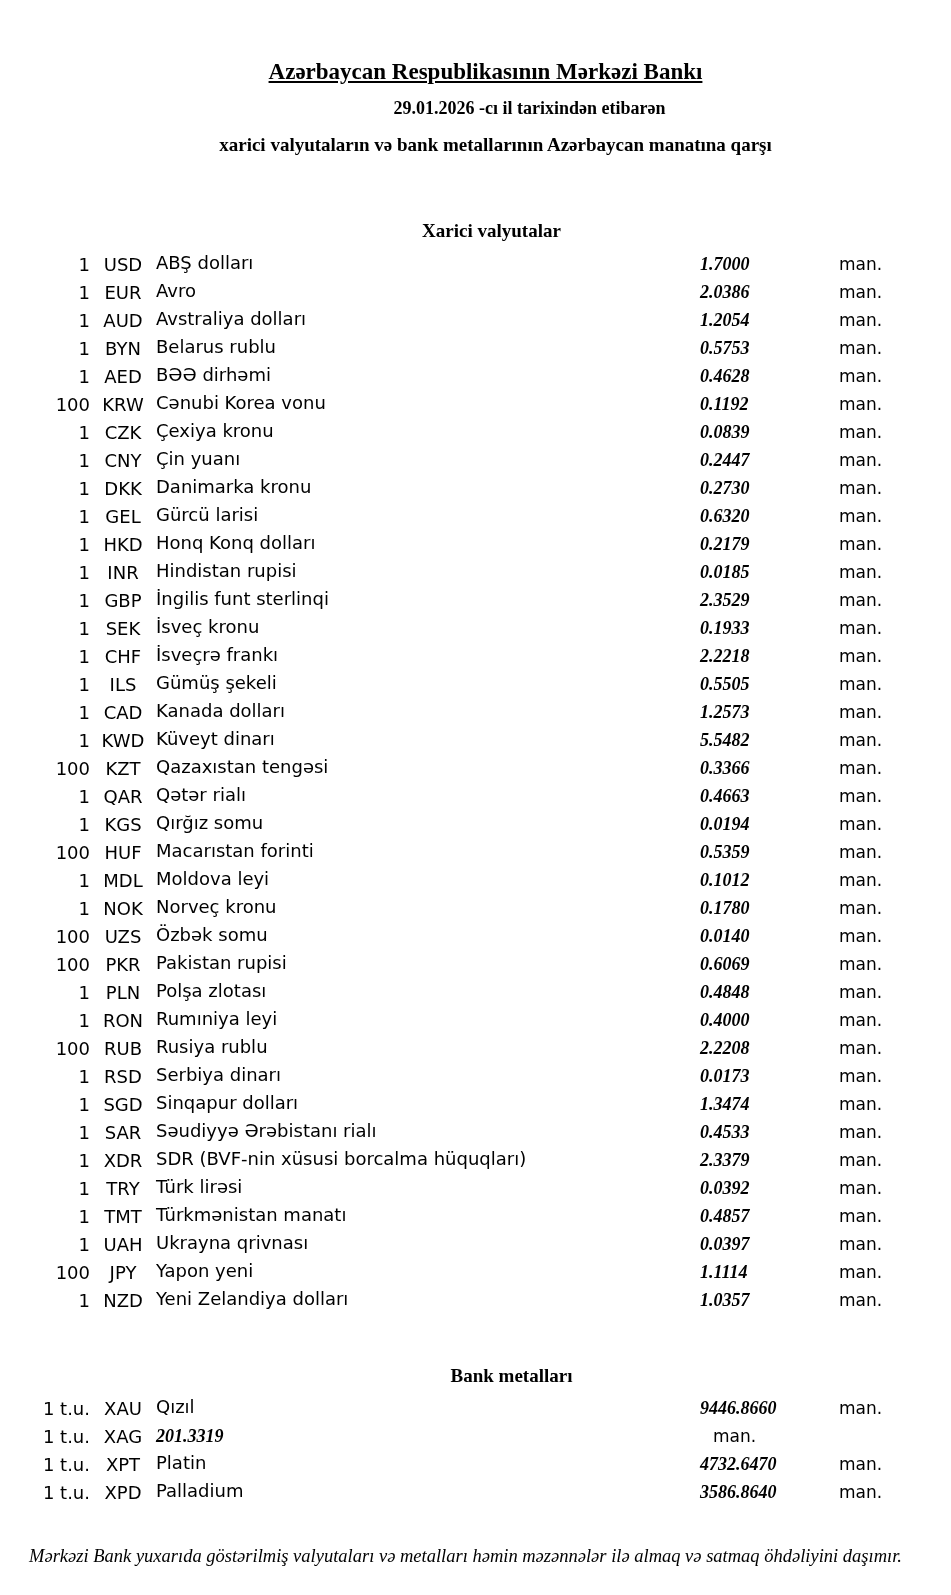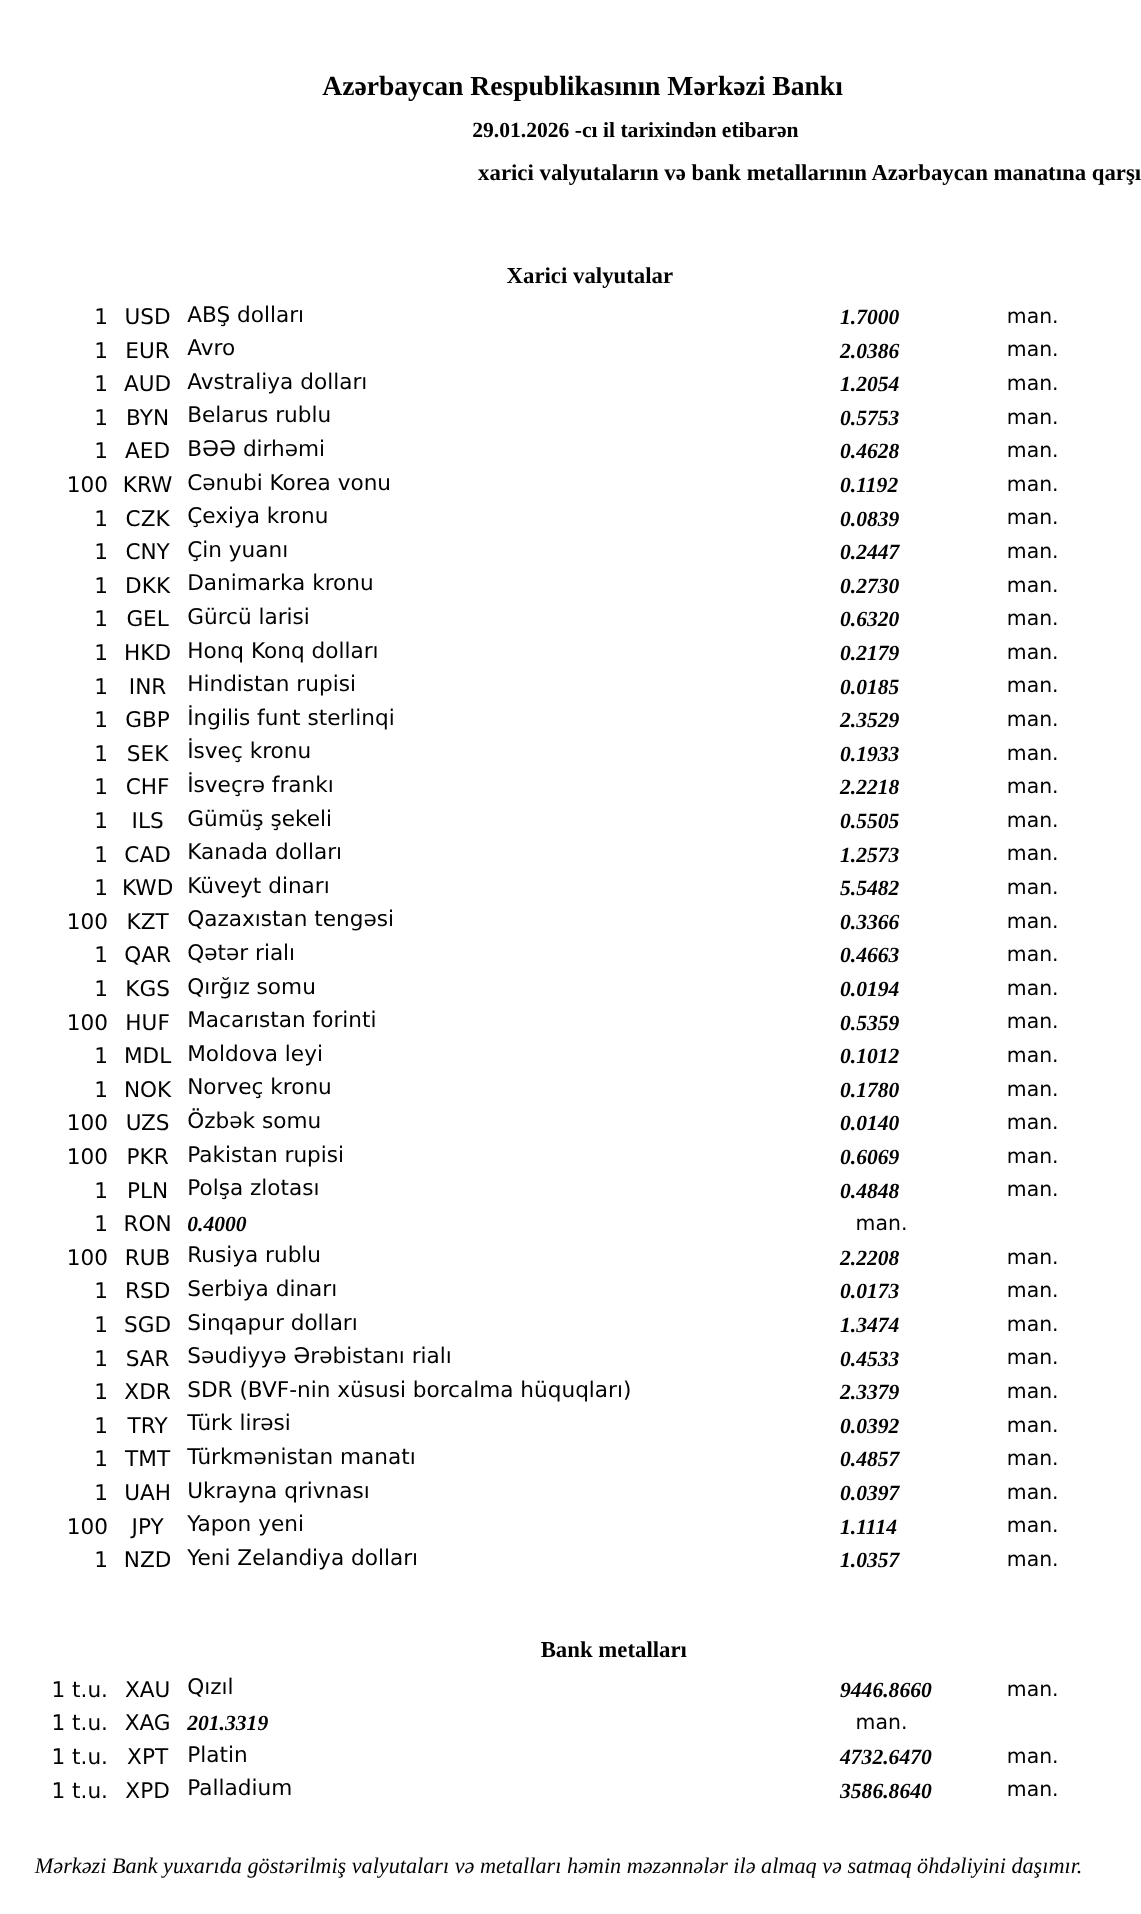--- a/index.html
+++ b/index.html
@@ -16,32 +16,33 @@
   .serif-bold {
     font-family: "Liberation Serif", "DejaVu Serif", serif;
     font-weight: bold;
   }
   .page-title {
     font-size: 23px;
     line-height: 28px;
     text-align: center;
     padding-left: 20px;
     margin: 0;
+    text-decoration: underline;
   }
   .dateline {
     font-size: 18px;
     line-height: 24px;
     text-align: center;
     padding-left: 108px;
     margin-top: 10px;
   }
   .subtitle {
     font-size: 19px;
     line-height: 24px;
-    text-align: right;
+    text-align: center;
     padding-left: 40px;
     margin-top: 13px;
   }
   .section-title {
     font-size: 19px;
     line-height: 24px;
     text-align: center;
   }
   .section-title.currencies { margin-top: 62px; padding-left: 32px; }
   .section-title.metals     { margin-top: 50px; padding-left: 72px; }
@@ -301,20 +302,21 @@
     <span class="cell-qty">1</span>
     <span class="cell-code">PLN</span>
     <span class="cell-name">Polşa zlotası</span>
     <span class="cell-rate">0.4848</span>
     <span class="cell-unit">man.</span>
   </div>
 
   <div class="row">
     <span class="cell-qty">1</span>
     <span class="cell-code">RON</span>
+    <span class="cell-name">Rumıniya leyi</span>
     <span class="cell-rate">0.4000</span>
     <span class="cell-unit">man.</span>
   </div>
 
   <div class="row">
     <span class="cell-qty">100</span>
     <span class="cell-code">RUB</span>
     <span class="cell-name">Rusiya rublu</span>
     <span class="cell-rate">2.2208</span>
     <span class="cell-unit">man.</span>

